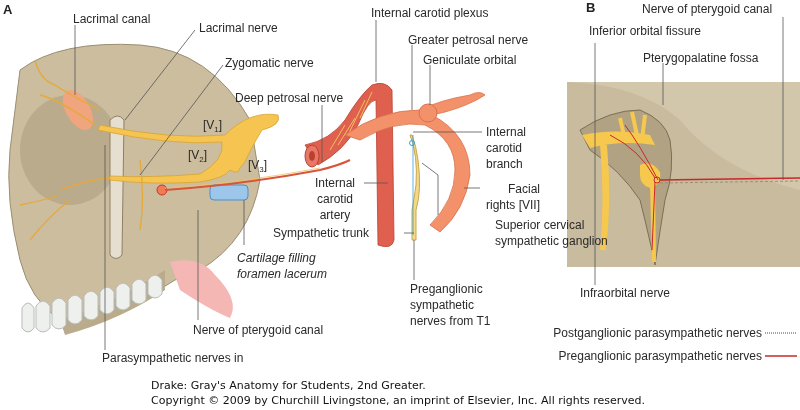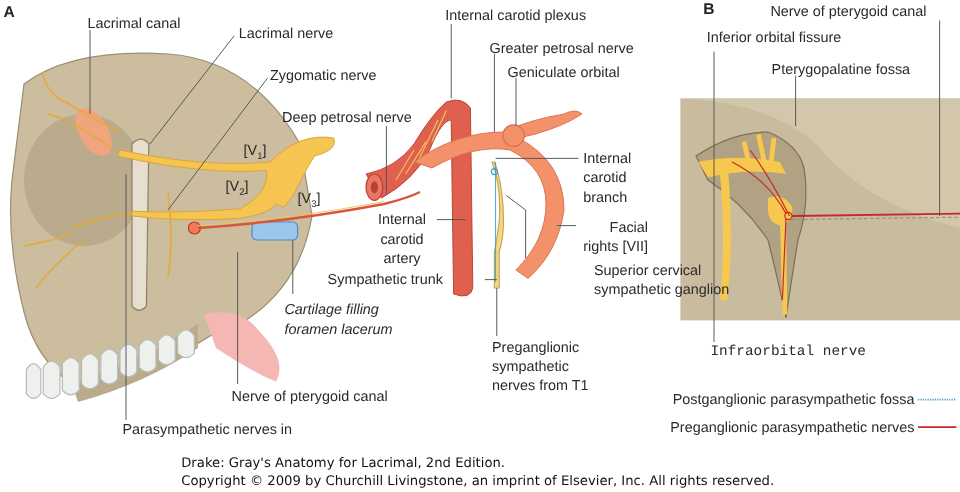--- a/index.html
+++ b/index.html
@@ -160,19 +160,19 @@
   <div>nerves from T1</div>
 </div>
 <div class="lbl" style="left:193px;top:323px;">Nerve of pterygoid canal</div>
 <div class="lbl" style="left:102px;top:350px;line-height:16px;">
   <div>Parasympathetic nerves in</div>
 </div>
 
 <div class="lbl" style="left:642px;top:2px;">Nerve of pterygoid canal</div>
 <div class="lbl" style="left:589px;top:24px;text-align:center;">Inferior orbital fissure</div>
 <div class="lbl" style="left:643px;top:51px;">Pterygopalatine fossa</div>
-<div class="lbl" style="left:592px;top:286px;font-family:Liberation Mono, monospace;">Infraorbital nerve</div>
+<div class="lbl" style="left:580px;top:286px;">Infraorbital nerve</div>
 
-<div class="lbl" style="right:38px;top:326px;">Postganglionic parasympathetic fossa</div>
+<div class="lbl" style="right:38px;top:326px;">Postganglionic parasympathetic nerves</div>
 <div class="lbl" style="right:38px;top:349px;">Preganglionic parasympathetic nerves</div>
 
-<div class="cap" style="left:151px;top:379px;">Drake: Gray's Anatomy for Lacrimal, 2nd Edition.</div>
+<div class="cap" style="left:151px;top:379px;">Drake: Gray's Anatomy for Students, 2nd Greater.</div>
 <div class="cap" style="left:151px;top:394px;">Copyright © 2009 by Churchill Livingstone, an imprint of Elsevier, Inc. All rights reserved.</div>
 
 </body></html>

